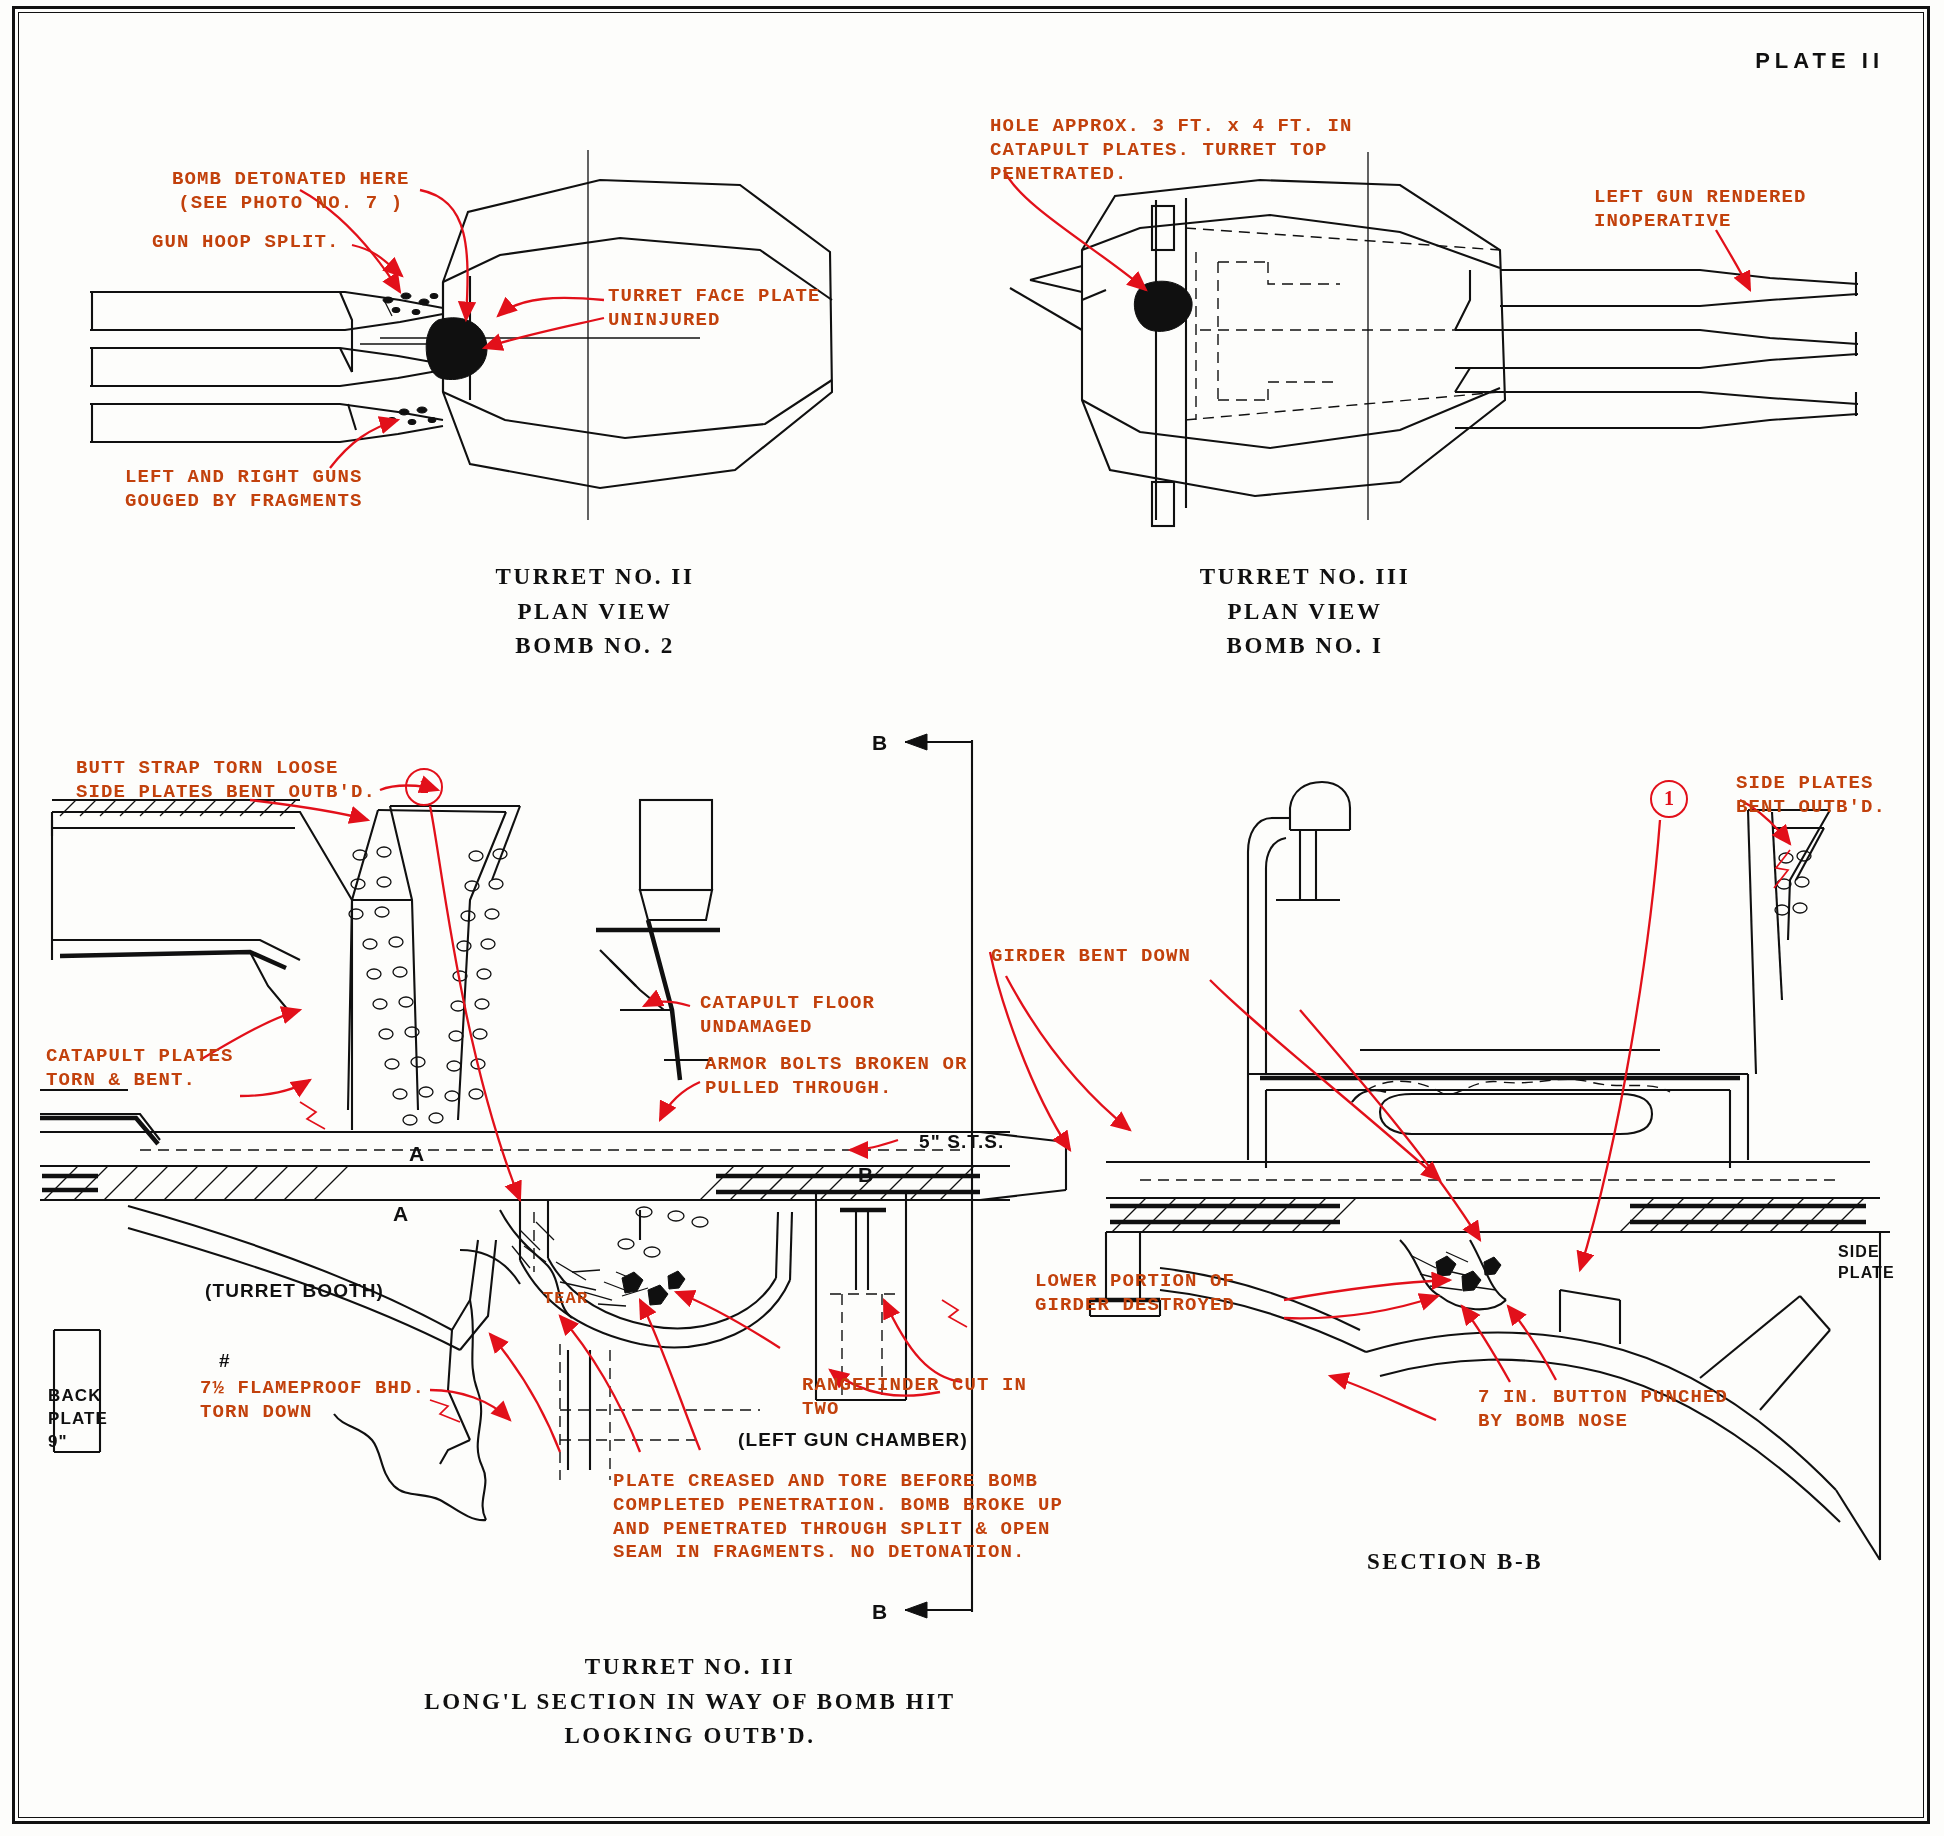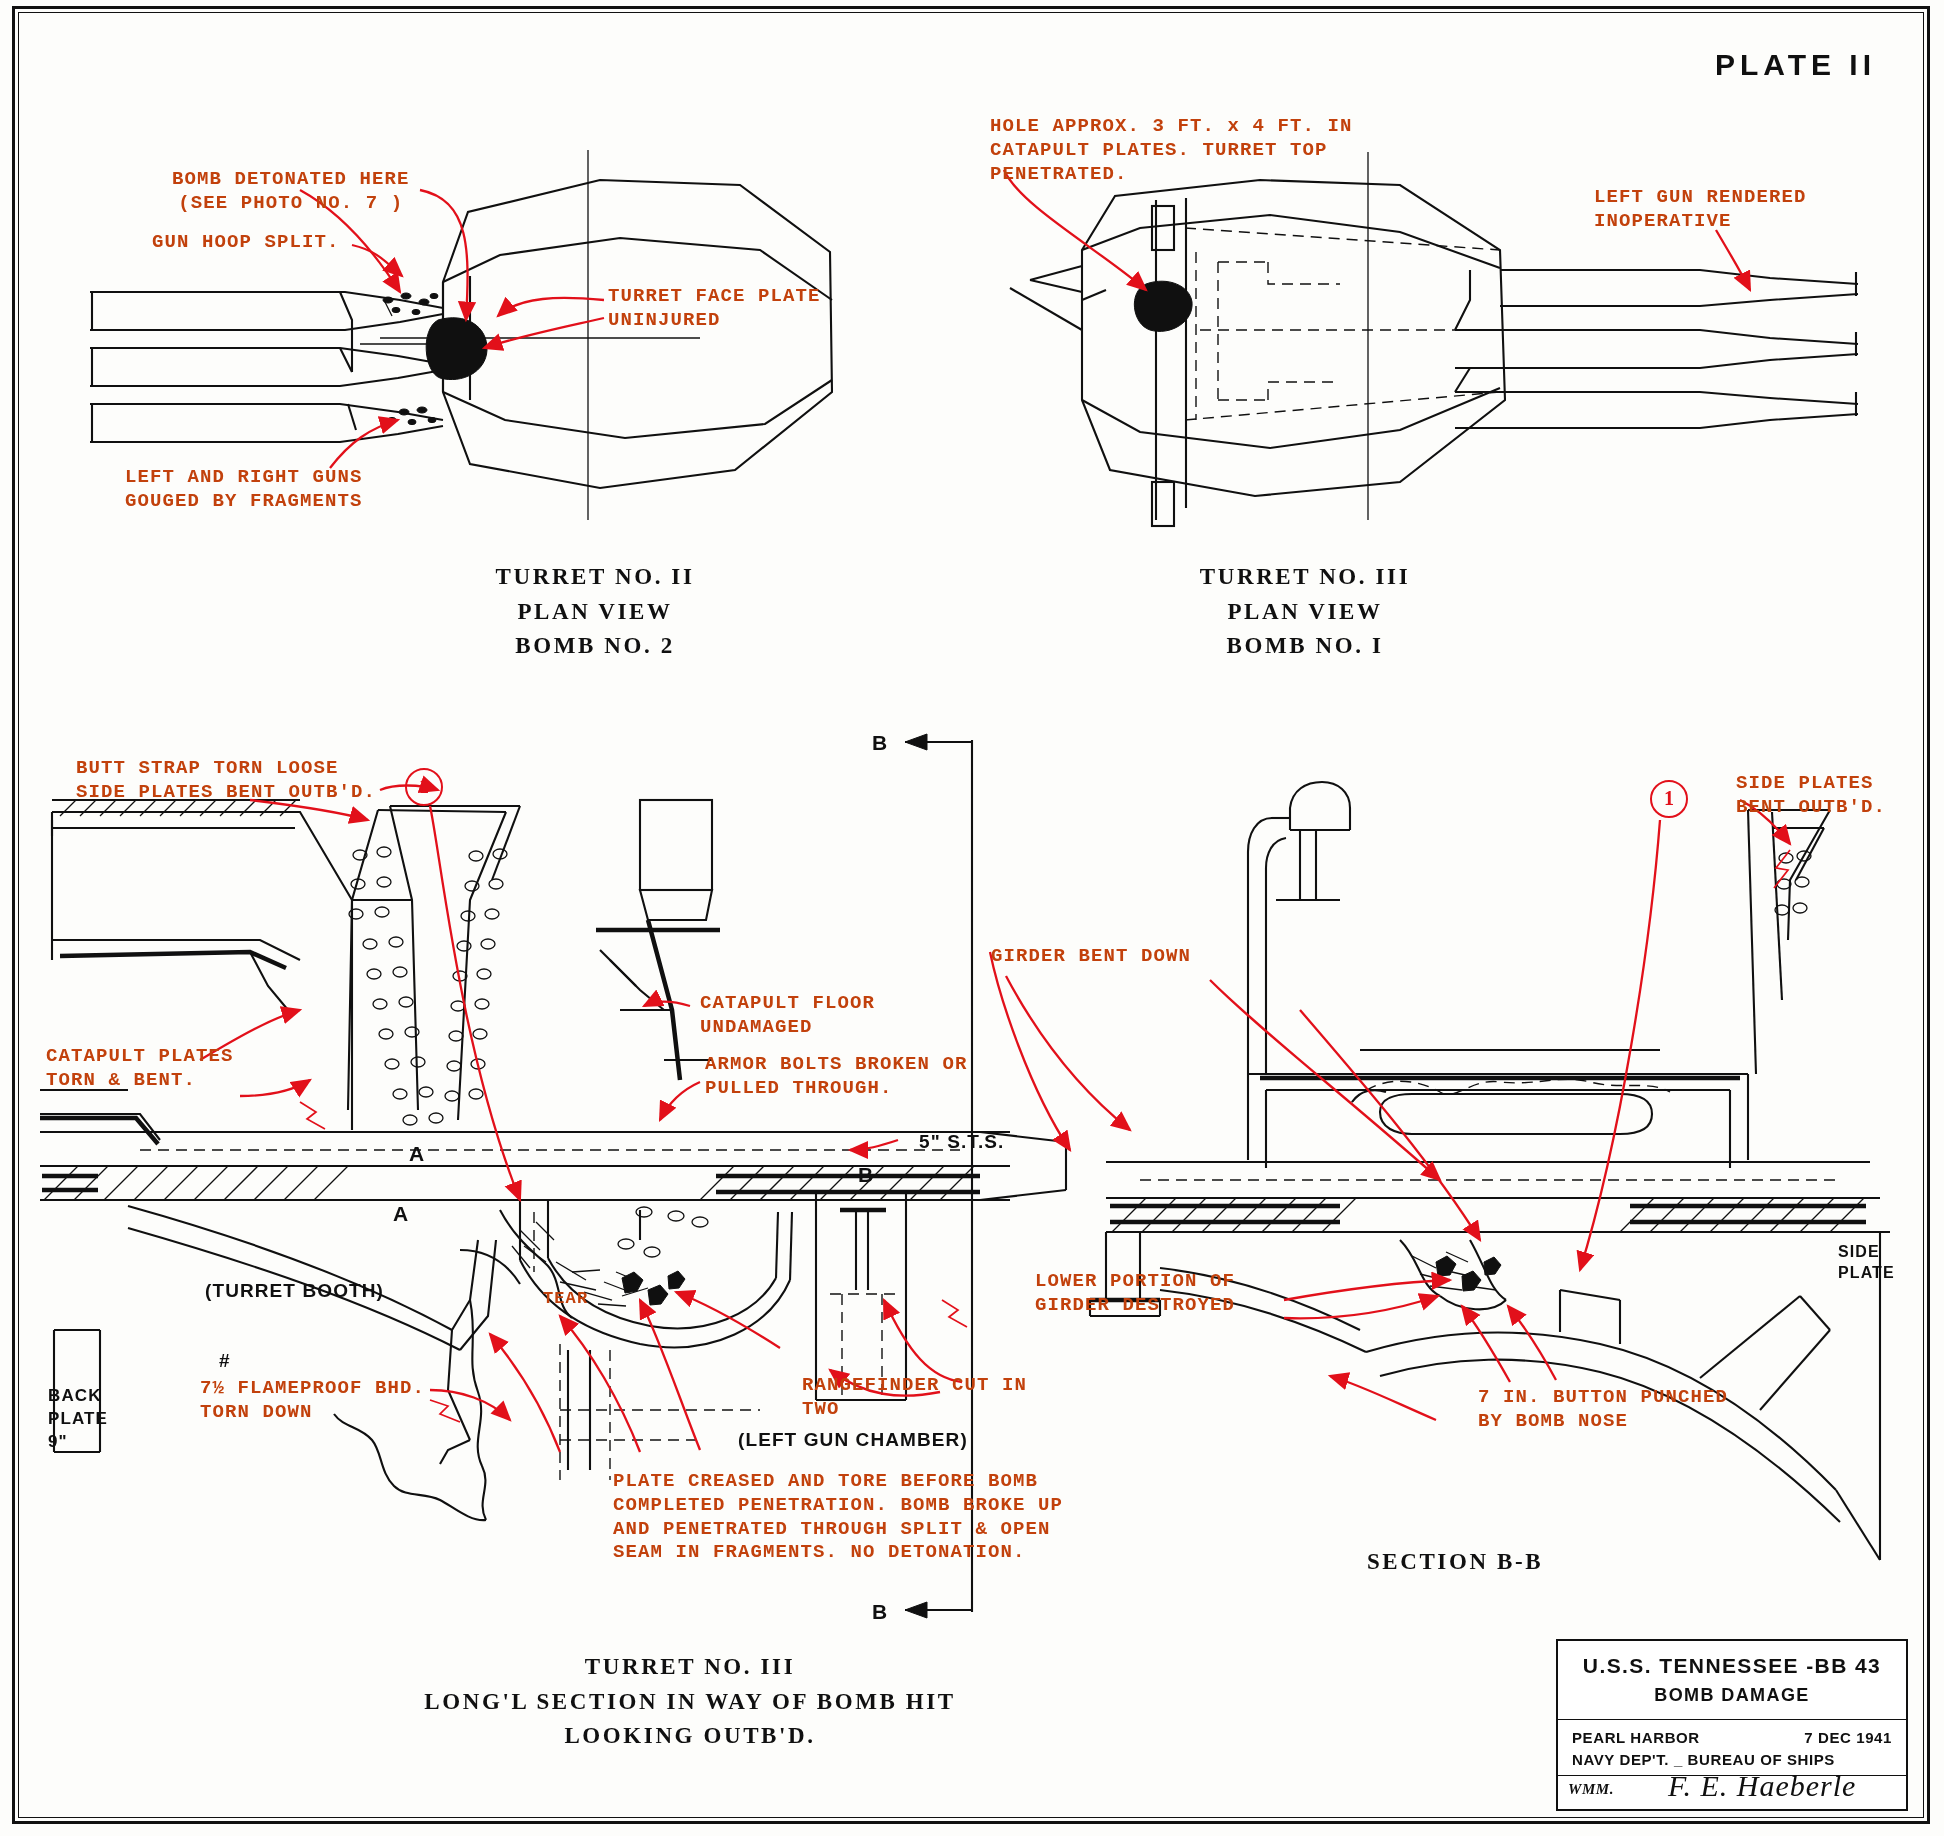--- a/index.html
+++ b/index.html
@@ -59,24 +59,24 @@
     font-weight: 700;
     letter-spacing: 2.6px;
     line-height: 1.5;
     text-align: center;
     white-space: pre-line;
     font-size: 23px;
     font-family: Liberation Serif, serif;
   }
   .plate-title {
     position: absolute;
-    right: 68px;
+    right: 60px;
     top: 48px;
     color: #101010;
-    font-size: 30px;
+    font-size: 22px;
     font-weight: 700;
     letter-spacing: 5px;
   }
   svg.layer {
     position: absolute;
     left: 0;
     top: 0;
     width: 1944px;
     height: 1836px;
     pointer-events: none;
@@ -676,25 +676,14 @@
 BENT OUTB'D.</div>
   <div class="annot" style="left:1035px; top:1270px;">LOWER PORTION OF
 GIRDER DESTROYED</div>
   <div class="annot" style="left:1478px; top:1386px;">7 IN. BUTTON PUNCHED
 BY BOMB NOSE</div>
   <div class="blk" style="left:1838px; top:1242px; font-size:16px;">SIDE
 PLATE</div>
   <div class="callout-circle" style="left:1650px; top:780px;">1</div>
   <div class="caption" style="left:1290px; top:1545px; width:330px;">SECTION  B-B</div>
 
-  <div class="titleblock">
-    <div class="tb-text" style="top:13px; font-size:21px;">U.S.S. TENNESSEE -BB 43</div>
-    <div class="tb-text" style="top:44px;">BOMB DAMAGE</div>
-    <div class="tb-line" style="top:78px;"></div>
-    <div class="tb-small" style="left:14px; top:88px;">PEARL HARBOR</div>
-    <div class="tb-small" style="right:14px; top:88px;">7 DEC 1941</div>
-    <div class="tb-small" style="left:14px; top:110px;">NAVY DEP'T. _ BUREAU OF SHIPS</div>
-    <div class="tb-line" style="top:134px;"></div>
-    <div class="tb-small" style="left:10px; top:140px; font-family:'Liberation Serif', serif; font-style:italic;">WMM.</div>
-    <div class="sig" style="left:110px; top:128px;">F. E. Haeberle</div>
-  </div>
 
 </div>
 
 </body></html>

